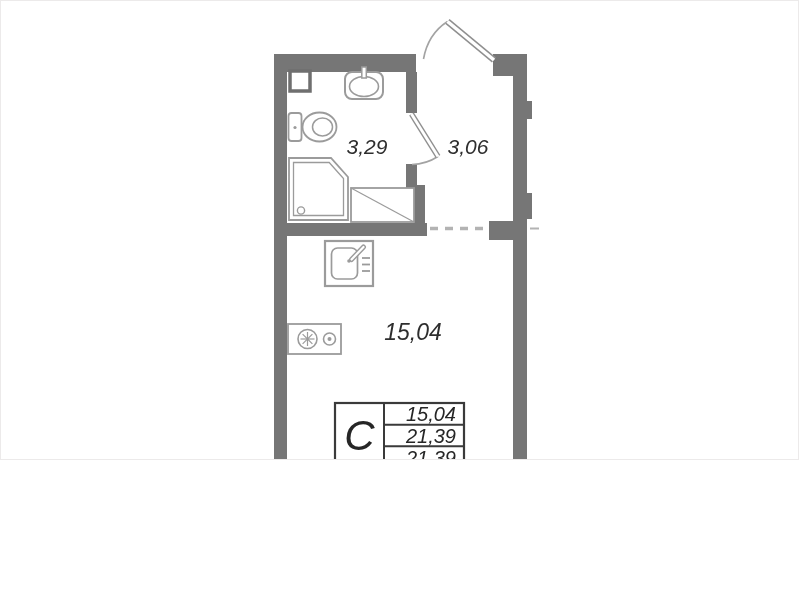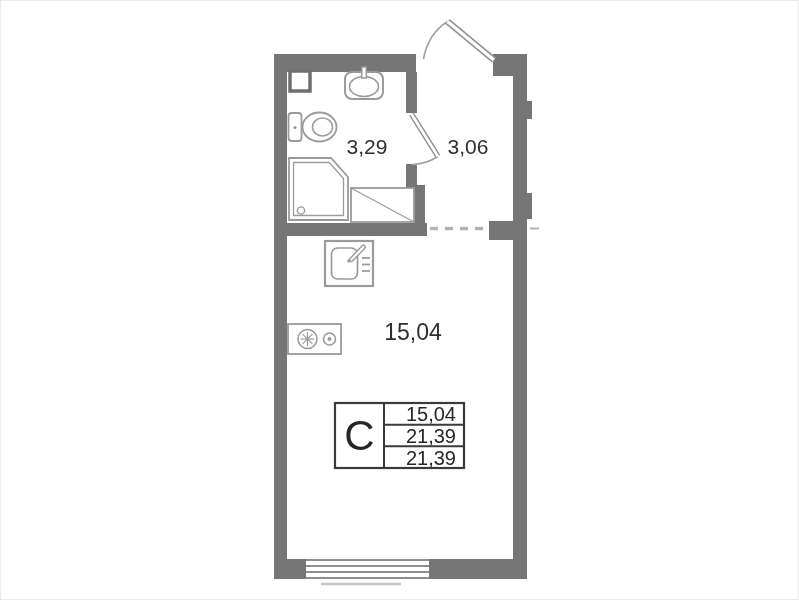--- a/index.html
+++ b/index.html
@@ -1,24 +1,25 @@
 <!DOCTYPE html>
 <html><head>
 <meta charset="utf-8">
 <style>
   html, body { margin: 0; padding: 0; background: #ffffff; }
   .canvas {
     position: relative;
     width: 799px;
-    height: 600px;
+    height: 460px;
     background: #ffffff;
     border: 1px solid #eceaea;
     box-sizing: border-box;
     overflow: hidden;
     font-family: "Liberation Sans", sans-serif;
+    font-style: italic;
   }
   svg { position: absolute; left: 0; top: 0; }
   text {
     font-family: "Liberation Sans", sans-serif;
     fill: #2e2e2e;
   }
   .room-label { font-size: 21px; }
   .room-label-big { font-size: 23px; }
   .legend-letter { font-size: 42px; fill: #262626; }
   .legend-num { font-size: 20px; fill: #262626; }

